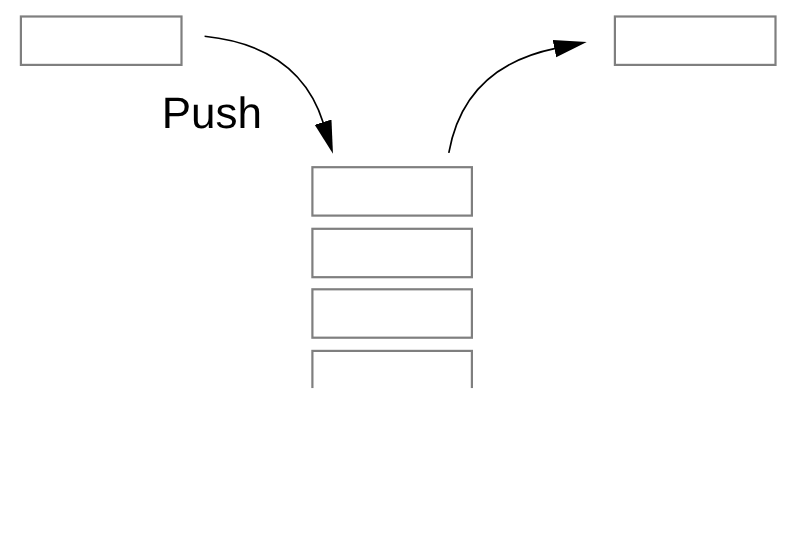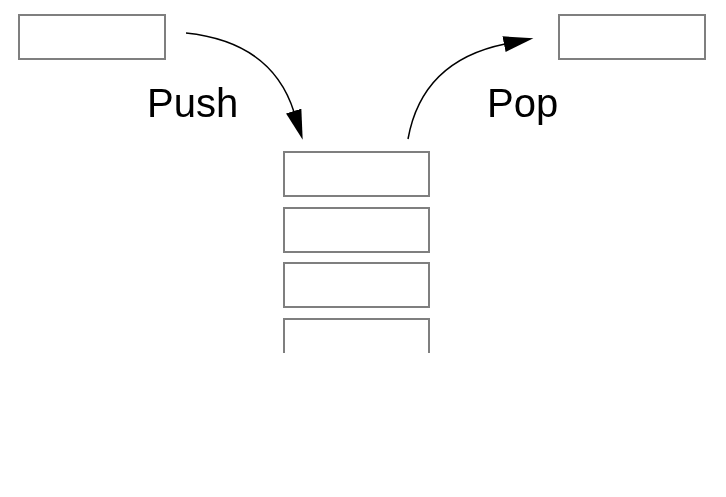--- a/index.html
+++ b/index.html
@@ -45,21 +45,20 @@
 <body>
 
 <div class="canvas">
 
   <div class="box solid" style="left:18px; top:14px; width:148px; height:46px;"></div>
 
   <div class="box solid" style="left:558px; top:14px; width:148px; height:46px;"></div>
 
   <div class="op-label" style="left:147px; top:81px;">Push</div>
 
-  <div class="op-label" style="left:487px; top:81px;">Pop</div>
 
   <svg class="arrows-layer" width="726" height="497" viewBox="0 0 726 497">
     <defs>
       <marker id="arrowhead" markerUnits="userSpaceOnUse" markerWidth="32" markerHeight="18" refX="1" refY="8" orient="auto">
         <path d="M0,0 L30,8 L0,16 z" fill="#000000"></path>
       </marker>
     </defs>
     <path d="M186,33 Q272,42 294,112" fill="none" stroke="#000000" stroke-width="1.5" marker-end="url(#arrowhead)"></path>
     <path d="M408,139 Q422,61 505,44" fill="none" stroke="#000000" stroke-width="1.5" marker-end="url(#arrowhead)"></path>
   </svg>

